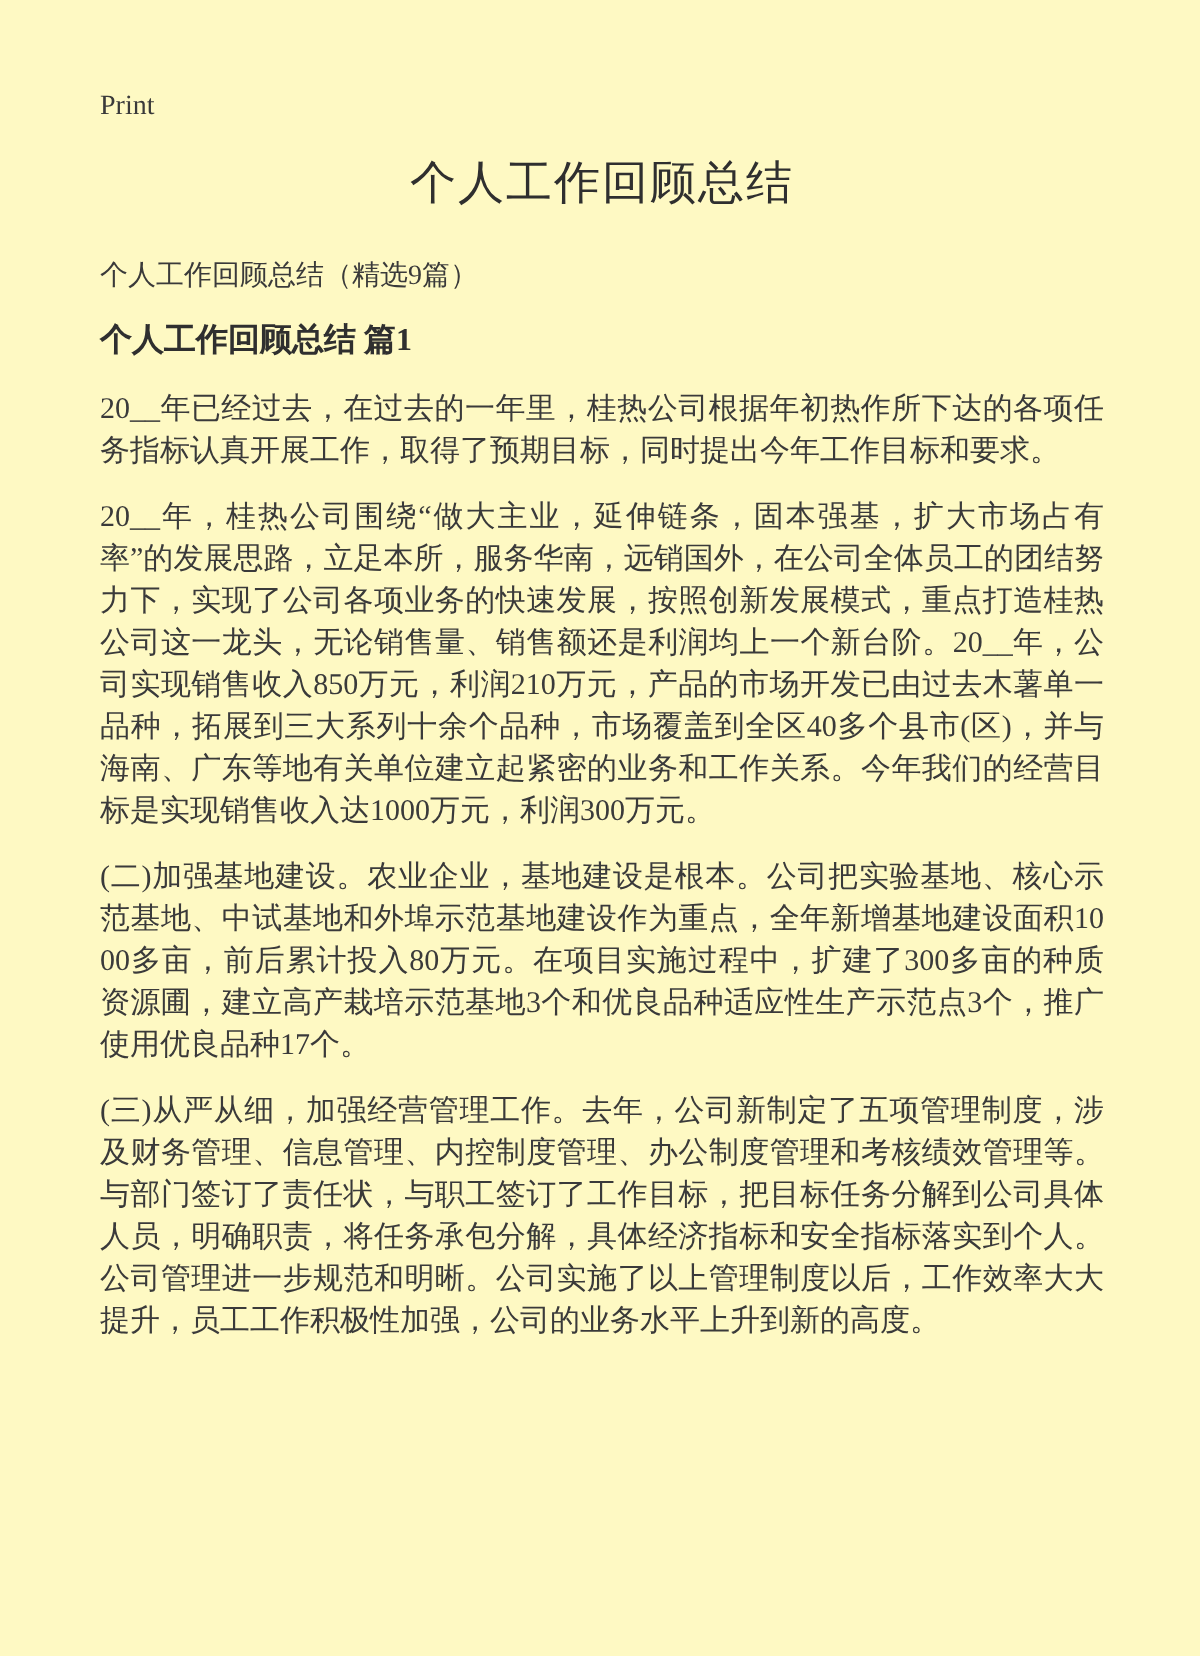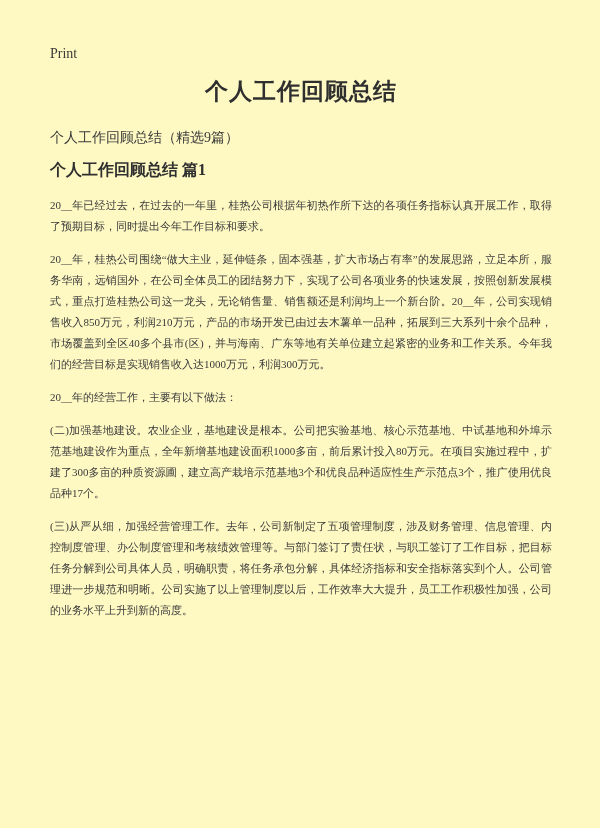--- a/index.html
+++ b/index.html
@@ -21,39 +21,39 @@
     padding: 46px 48px 0 50px;
     background: #fef9c3;
   }
   .print-link {
     font-size: 14px;
     color: #3a3a3a;
     margin-bottom: 14px;
   }
   .doc-title {
     font-size: 23px;
-    font-weight: bold;
+    font-weight: normal;
     color: #2f2f2f;
     text-align: center;
     margin: 0 0 22px 0;
     letter-spacing: 1px;
   }
   .doc-subtitle {
     font-size: 14px;
     color: #3a3a3a;
     margin: 0 0 13px 0;
   }
   .section-heading {
     font-size: 16px;
     font-weight: bold;
     color: #2f2f2f;
     margin: 0 0 14px 0;
   }
   .para {
-    font-size: 11px;
+    font-size: 15px;
     line-height: 21px;
     margin: 10px 0 12px 0;
     text-align: justify;
     word-break: break-all;
     color: #3a3a3a;
   }
 </style>
 </head>
 <body>
 
@@ -65,20 +65,19 @@
 
   <div class="doc-subtitle">个人工作回顾总结（精选9篇）</div>
 
   <h2 class="section-heading">个人工作回顾总结 篇1</h2>
 
   <p class="para">20__年已经过去，在过去的一年里，桂热公司根据年初热作所下达的各项任务指标认真开展工作，取得了预期目标，同时提出今年工作目标和要求。</p>
 
 
   <p class="para">20__年，桂热公司围绕“做大主业，延伸链条，固本强基，扩大市场占有率”的发展思路，立足本所，服务华南，远销国外，在公司全体员工的团结努力下，实现了公司各项业务的快速发展，按照创新发展模式，重点打造桂热公司这一龙头，无论销售量、销售额还是利润均上一个新台阶。20__年，公司实现销售收入850万元，利润210万元，产品的市场开发已由过去木薯单一品种，拓展到三大系列十余个品种，市场覆盖到全区40多个县市(区)，并与海南、广东等地有关单位建立起紧密的业务和工作关系。今年我们的经营目标是实现销售收入达1000万元，利润300万元。</p>
 
-  <p class="para">20__年的经营工作，主要有以下做法：</p>
 
 
   <p class="para">(二)加强基地建设。农业企业，基地建设是根本。公司把实验基地、核心示范基地、中试基地和外埠示范基地建设作为重点，全年新增基地建设面积1000多亩，前后累计投入80万元。在项目实施过程中，扩建了300多亩的种质资源圃，建立高产栽培示范基地3个和优良品种适应性生产示范点3个，推广使用优良品种17个。</p>
 
   <p class="para">(三)从严从细，加强经营管理工作。去年，公司新制定了五项管理制度，涉及财务管理、信息管理、内控制度管理、办公制度管理和考核绩效管理等。与部门签订了责任状，与职工签订了工作目标，把目标任务分解到公司具体人员，明确职责，将任务承包分解，具体经济指标和安全指标落实到个人。公司管理进一步规范和明晰。公司实施了以上管理制度以后，工作效率大大提升，员工工作积极性加强，公司的业务水平上升到新的高度。</p>
 
 </div>
 
 </body></html>

